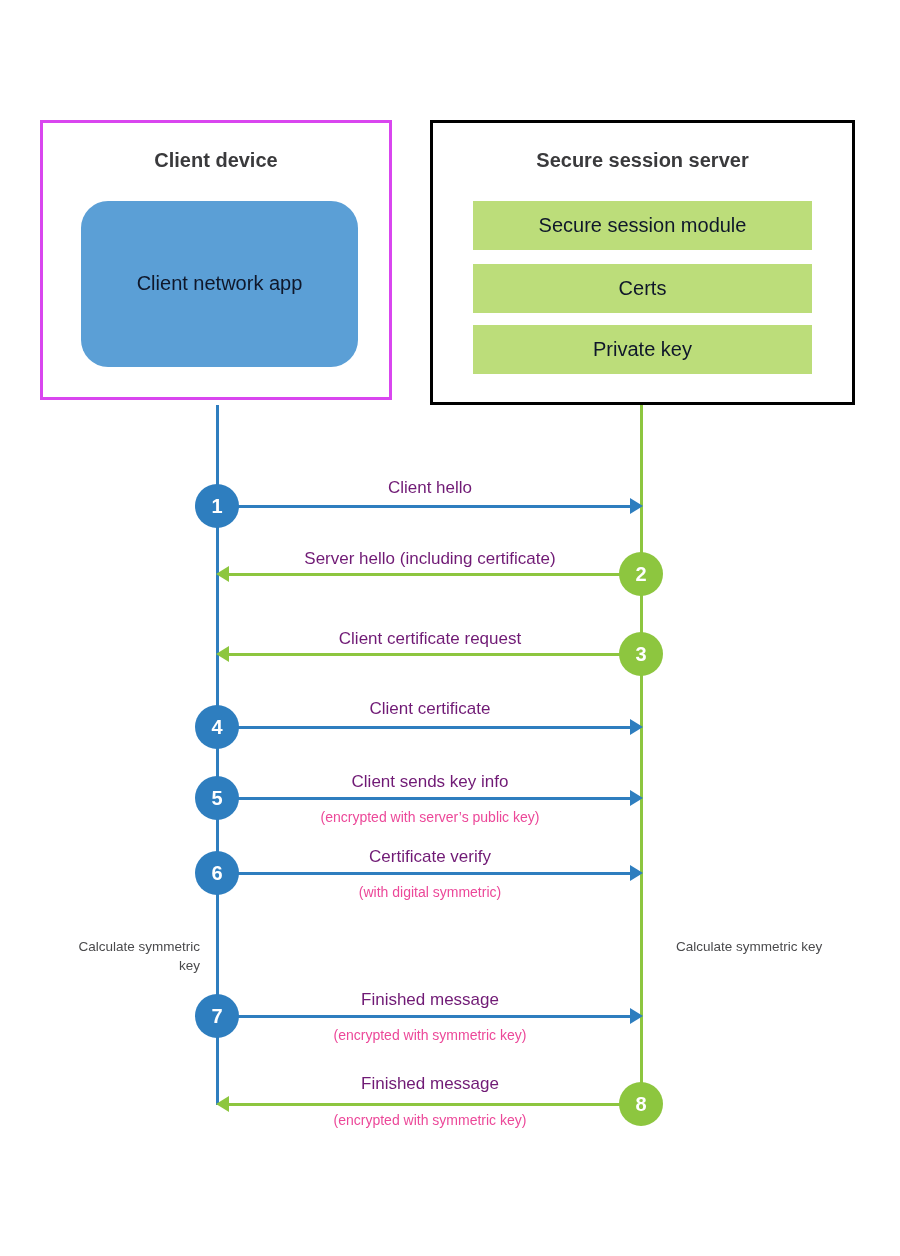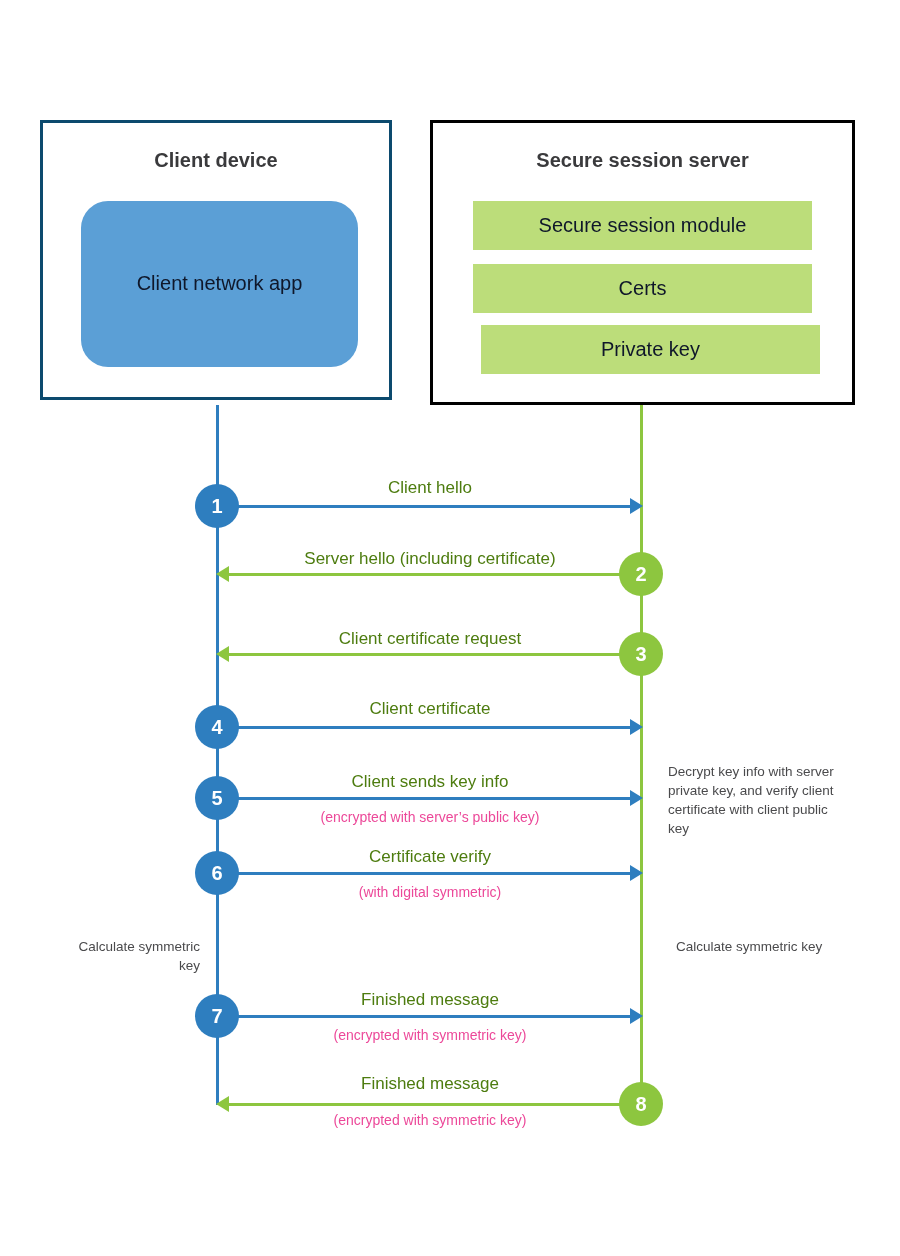--- a/index.html
+++ b/index.html
@@ -15,40 +15,40 @@
   .page-title{
     position:absolute;left:37px;top:26px;
     font-size:27px;font-weight:400;color:#58595b;
     letter-spacing:.1px;white-space:nowrap;
   }
 
   
   .entity-box{
     position:absolute;background:#ffffff;box-sizing:border-box;
   }
-  #client-box{left:40px;top:120px;width:352px;height:280px;border:3px solid #0c4a6e;}
+  #client-box{left:40px;top:120px;width:352px;height:280px;border:3px solid #d946ef;}
   #server-box{left:430px;top:120px;width:425px;height:285px;border:3px solid #000000;}
 
   .entity-title{
     position:absolute;left:0;right:0;top:26px;
     text-align:center;font-size:20px;font-weight:700;color:#3a3a3c;
   }
 
   .inner-block{
     position:absolute;box-sizing:border-box;
     display:flex;align-items:center;justify-content:center;
     color:#0f172a;font-size:20px;font-weight:400;text-align:center;line-height:1.28;
   }
   #client-app-block{
     left:38px;top:78px;width:277px;height:166px;background:#5b9fd6;border-radius:27px;
   }
   .server-block{left:40px;top:0;width:339px;height:49px;background:#bcdd7a;}
   #server-block-0{top:78px;}
   #server-block-1{top:141px;}
-  #server-block-2{top:202px;margin-left:8px;}
+  #server-block-2{top:202px;}
 
   
   .lifeline{position:absolute;width:3px;}
   #client-lifeline{left:216px;top:405px;height:700px;background:#2e7ebf;}
   #server-lifeline{left:640px;top:405px;height:700px;background:#8dc63f;}
 
   
   .msg{position:absolute;left:0;top:0;width:900px;height:0;}
   .arrow-line{position:absolute;height:3px;}
   .arrow-line.blue{background:#2e7ebf;}
@@ -63,21 +63,21 @@
   .step-circle{
     position:absolute;width:44px;height:44px;border-radius:50%;
     display:flex;align-items:center;justify-content:center;
     color:#ffffff;font-size:20px;font-weight:700;
   }
   .step-circle.blue{background:#2e7ebf;}
   .step-circle.green{background:#8dc63f;}
 
   .msg-label{
     position:absolute;text-align:center;
-    font-size:17px;color:#4d7c0f;white-space:nowrap;
+    font-size:17px;color:#701a75;white-space:nowrap;
   }
   .msg-sublabel{
     position:absolute;text-align:center;
     font-size:14px;color:#ec4899;white-space:nowrap;
   }
 
   
   .note{
     position:absolute;font-size:13.5px;color:#4a4a4c;line-height:1.42;
   }
@@ -159,17 +159,16 @@
   </div>
 
   <div class="msg">
     <div class="msg-label" style="left:218px;top:1074px;width:424px;">Finished message</div>
     <div class="arrow-line green" style="left:226px;top:1103px;width:415px;"></div>
     <div class="arrow-head left green" style="left:216px;top:1096px;"></div>
     <div class="msg-sublabel" style="left:218px;top:1112px;width:424px;">(encrypted with symmetric key)</div>
     <div class="step-circle green" style="left:619px;top:1082px;">8</div>
   </div>
 
-  <div class="note" id="note-decrypt">Decrypt key info with server private key, and verify client certificate with client public key</div>
   <div class="note" id="note-calc-client">Calculate symmetric key</div>
   <div class="note" id="note-calc-server">Calculate symmetric key</div>
 
 </div>
 
 </body></html>

